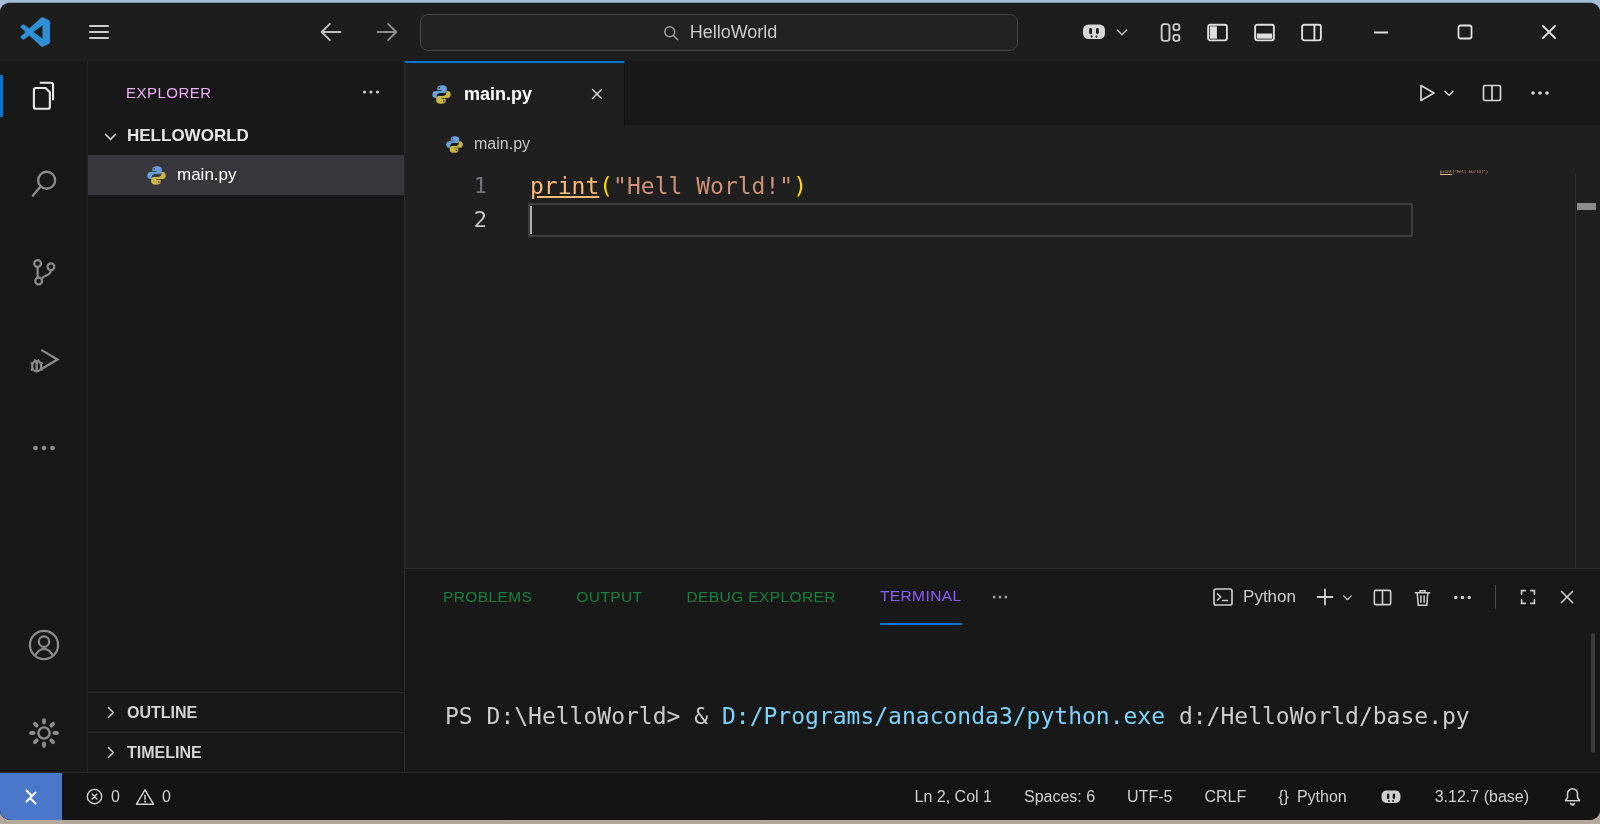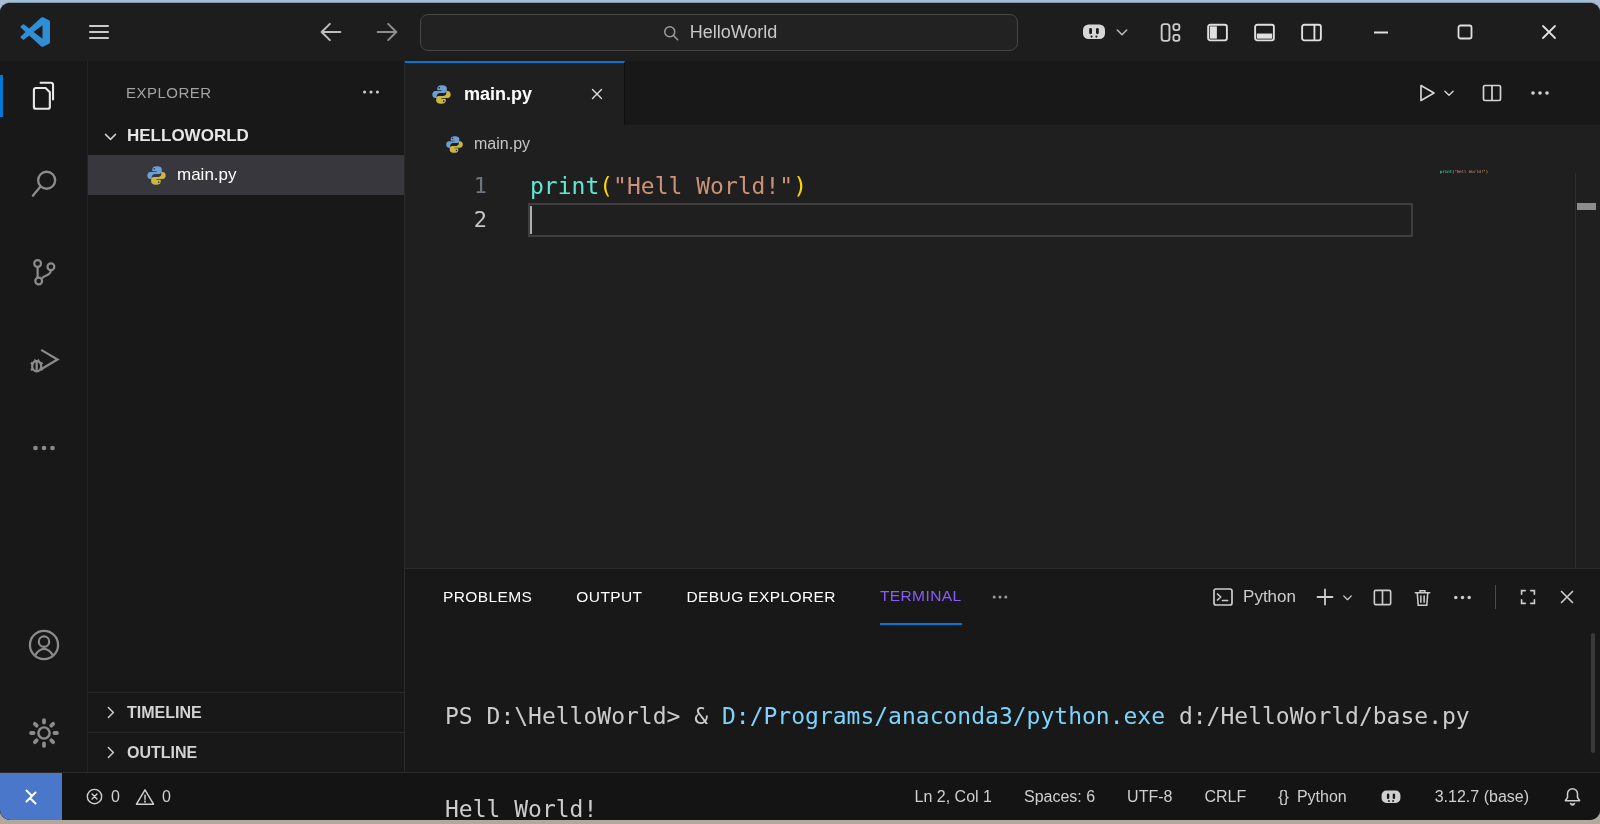--- a/index.html
+++ b/index.html
@@ -45,21 +45,21 @@
   }
   .ab-item { width:88px; height:50px; margin-bottom:38px; display:flex; align-items:center; justify-content:center; position:relative; cursor:pointer; }
   .ab-item.active::before { content:""; position:absolute; left:0; top:4px; bottom:4px; width:3px; background:#0078d4; }
   .ab-spacer { flex:1; }
 
   .sidebar {
     width:317px; background:#181818; border-right:1px solid #2b2b2b;
     display:flex; flex-direction:column; padding-top:6px;
   }
   .sb-header { height:50px; display:flex; align-items:center; padding:0 22px 0 38px; }
-  .sb-title { font-size:15px; letter-spacing:.5px; color:#a3a3a3; }
+  .sb-title { font-size:15px; letter-spacing:.5px; color:#f0abfc; }
   .sb-header .ellipsis { margin-left:auto; cursor:pointer; }
   .sb-folder { height:38px; display:flex; align-items:center; gap:8px; padding-left:14px; font-weight:bold; font-size:17px; color:#e7e7e7; cursor:pointer; }
   .sb-file { height:40px; display:flex; align-items:center; gap:10px; padding-left:58px; background:#37373d; color:#ffffff; font-size:17px; cursor:pointer; }
   .sb-spacer { flex:1; }
   .sb-section { height:40px; border-top:1px solid #2b2b2b; display:flex; align-items:center; gap:8px; padding-left:14px; font-weight:bold; font-size:16px; color:#d4d4d4; cursor:pointer; }
 
   
   .editor-col { flex:1; display:flex; flex-direction:column; min-width:0; background:#1f1f1f; }
 
   .tabsbar { height:64px; background:#181818; display:flex; flex:0 0 auto; }
@@ -67,32 +67,32 @@
   .tab.active { background:#1f1f1f; color:#ffffff; border-top:2px solid #0078d4; }
   .tab .closer { margin-left:auto; margin-right:18px; cursor:pointer; }
   .tab-actions { margin-left:auto; display:flex; align-items:center; gap:24px; padding-right:48px; }
 
   .breadcrumb { height:38px; display:flex; align-items:center; gap:10px; padding-left:40px; font-size:16px; color:#c5c5c5; flex:0 0 auto; }
 
   .editor-area { flex:1; position:relative; overflow:hidden; font-family:"DejaVu Sans Mono", monospace; }
   .gutter { position:absolute; left:0; top:6px; width:82px; text-align:right; font-size:22px; line-height:34px; color:#6e7681; }
   .gutter .ln-active { color:#c6c6c6; }
   .code { position:absolute; left:125px; top:6px; font-size:23px; line-height:34px; white-space:pre; }
-  .tok-fn { color:#5eead4; } .tok-br { color:#ffd700; } .tok-str { color:#ce9178; }
+  .tok-fn { color:#fdba74;text-decoration:underline; } .tok-br { color:#ffd700; } .tok-str { color:#ce9178; }
   .current-line { position:absolute; left:123px; top:40px; width:885px; height:34px; border:2px solid #3e3e3e; }
   .cursor { position:absolute; left:125px; top:43px; width:2px; height:28px; background:#aeafad; }
   .minimap { position:absolute; right:25px; top:6px; width:135px; font-size:4px; line-height:5px; white-space:pre; cursor:pointer; }
   .overview-ruler { position:absolute; right:4px; top:10px; bottom:0; width:21px; border-left:1px solid #2d2d2d; }
   .overview-cursor { position:absolute; left:1px; right:0; top:30px; height:7px; background:#8c8c8c; }
 
   
   .panel { height:204px; flex:0 0 auto; background:#181818; border-top:1px solid #2b2b2b; display:flex; flex-direction:column; }
   .panel-header { height:56px; display:flex; align-items:center; padding-left:38px; flex:0 0 auto; }
   .panel-tabs { display:flex; gap:44px; }
-  .ptab { font-size:15.5px; letter-spacing:.4px; color:#ffffff; height:56px; display:flex; align-items:center; cursor:pointer; }
+  .ptab { font-size:15.5px; letter-spacing:.4px; color:#15803d; height:56px; display:flex; align-items:center; cursor:pointer; }
   .ptab.active { color:#8b5cf6; border-bottom:2px solid #0078d4; }
   .ptab-more { margin-left:28px; cursor:pointer; }
   .panel-actions { margin-left:auto; display:flex; align-items:center; gap:17px; padding-right:22px; }
   .shell-label { display:flex; align-items:center; gap:8px; font-size:17px; color:#cccccc; cursor:pointer; }
   .pa-divider { width:1px; height:24px; background:#4a4a4a; margin:0 4px; }
   .panel-content { flex:1; position:relative; font-family:"DejaVu Sans Mono", monospace; font-size:23px; line-height:31px; color:#cccccc; padding:14px 0 0 40px; white-space:pre; }
   .t-yellow { color:#7dd3fc; }
   .panel-scrollbar { position:absolute; right:5px; top:8px; width:4px; height:120px; background:#3a3a3a; border-radius:2px; }
 
   
@@ -291,29 +291,29 @@
         </span>
         <span>main.py</span>
       </div>
       <div class="sb-spacer"></div>
       <div class="sb-section">
         <span class="ic">
           <svg width="17" height="17" viewBox="0 0 24 24" fill="none" stroke="#cccccc" stroke-width="2.2" stroke-linecap="round" stroke-linejoin="round">
               <path d="M9 5l7 7-7 7"></path>
             </svg>
         </span>
-        <span>TIMELINE</span>
+        <span>OUTLINE</span>
       </div>
       <div class="sb-section">
         <span class="ic">
           <svg width="17" height="17" viewBox="0 0 24 24" fill="none" stroke="#cccccc" stroke-width="2.2" stroke-linecap="round" stroke-linejoin="round">
               <path d="M9 5l7 7-7 7"></path>
             </svg>
         </span>
-        <span>OUTLINE</span>
+        <span>TIMELINE</span>
       </div>
     </div>
 
     <div class="editor-col">
 
       <div class="tabsbar">
         <div class="tab active">
           <span class="ic">
             <svg width="21" height="21" viewBox="0 0 32 32">
                 <path fill="#6a9fd8" d="M15.9 2c-3.6 0-6.3 1.6-6.3 4.4v3.2h6.5v1H6.6C3.8 10.6 2 12.9 2 16c0 3.2 1.8 5.4 4.6 5.4h2.1v-3.1c0-2.6 2.2-4.7 4.9-4.7h6.5c2.2 0 4-1.8 4-4V6.4C24.1 3.9 21 2 17.7 2h-1.8zm-3.2 2.6c.7 0 1.3.6 1.3 1.3s-.6 1.3-1.3 1.3-1.3-.6-1.3-1.3.6-1.3 1.3-1.3z"></path>
@@ -435,21 +435,20 @@
             </span>
             <span class="ic">
               <svg width="22" height="22" viewBox="0 0 24 24" stroke="#cccccc" stroke-width="1.8" stroke-linecap="round">
                   <path d="M6 6l12 12M18 6L6 18"></path>
                 </svg>
             </span>
           </div>
         </div>
         <div class="panel-content">
           <div><span>PS D:\HelloWorld&gt; </span><span>&amp; </span><span class="t-yellow">D:/Programs/anaconda3/python.exe</span><span> d:/HelloWorld/base.py</span></div>
-          <div>Hell World!</div>
           
           <div class="panel-scrollbar"></div>
         </div>
       </div>
 
     </div>
   </div>
 
   <div class="statusbar">
     <div class="remote">
@@ -470,21 +469,21 @@
             <path d="M12 4.2L21.3 19.8H2.7z"></path>
             <path d="M12 10v4.4"></path>
             <circle cx="12" cy="17" r="0.4" fill="#cfcfcf"></circle>
           </svg>
       </span>
       <span>0</span>
     </div>
     <div class="sb-right">
       <span class="sb-item">Ln 2, Col 1</span>
       <span class="sb-item">Spaces: 6</span>
-      <span class="sb-item">UTF-8</span>
+      <span class="sb-item">UTF-5</span>
       <span class="sb-item">CRLF</span>
       <span class="sb-item">
         <span class="braces">{}</span>
         <span>Python</span>
       </span>
       <span class="ic sb-item">
         <svg width="24" height="24" viewBox="0 0 28 28">
             <path fill="#cfcfcf" d="M8.5 6.5h11a5.5 5.5 0 0 1 5.5 5.5v3.5a5.5 5.5 0 0 1-5.5 5.5h-11A5.5 5.5 0 0 1 3 15.5V12a5.5 5.5 0 0 1 5.5-5.5z"></path>
             <rect x="9.2" y="10" width="2.8" height="6.2" rx="1.4" fill="#141414"></rect>
             <rect x="16" y="10" width="2.8" height="6.2" rx="1.4" fill="#141414"></rect>

